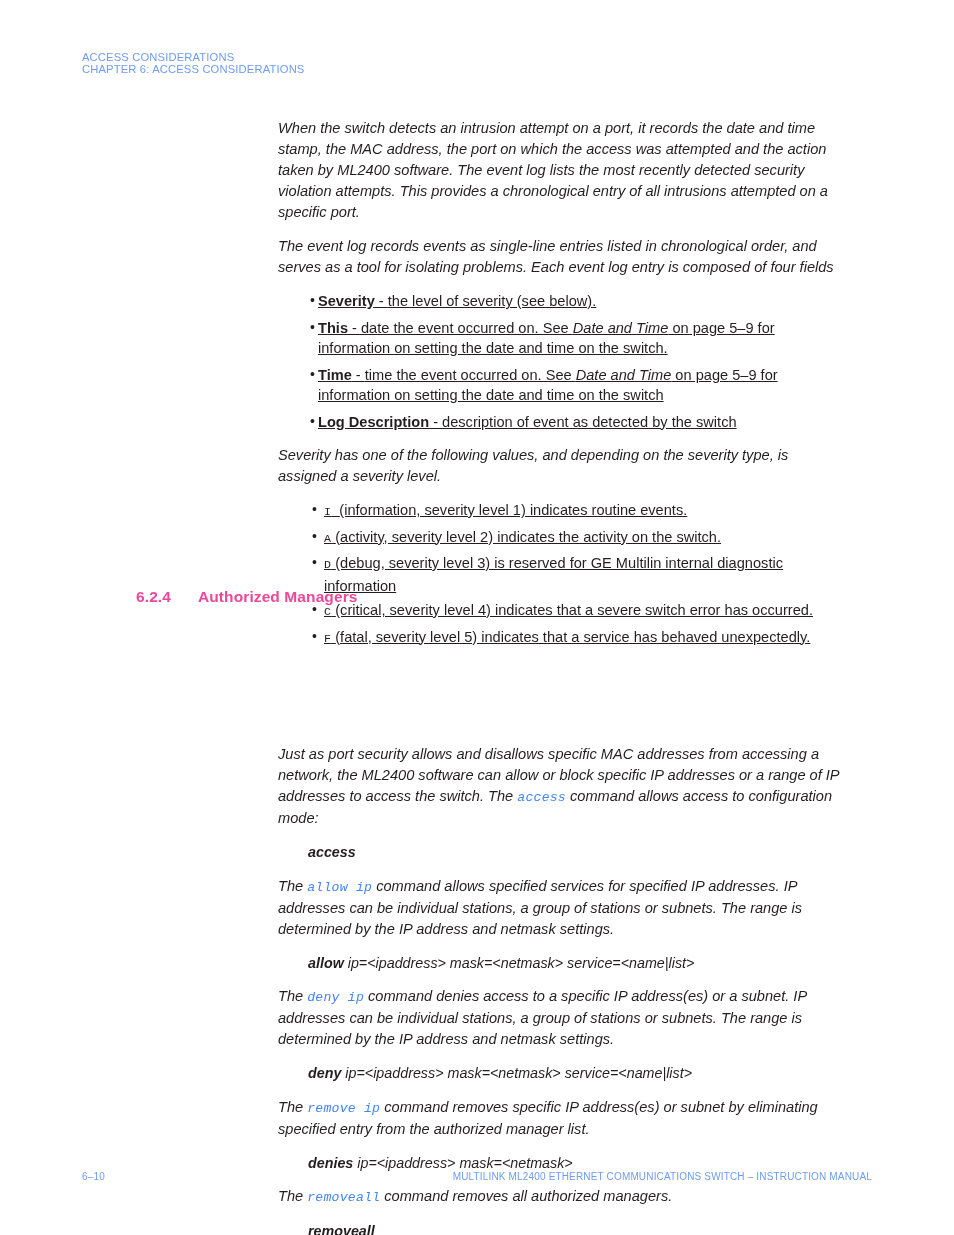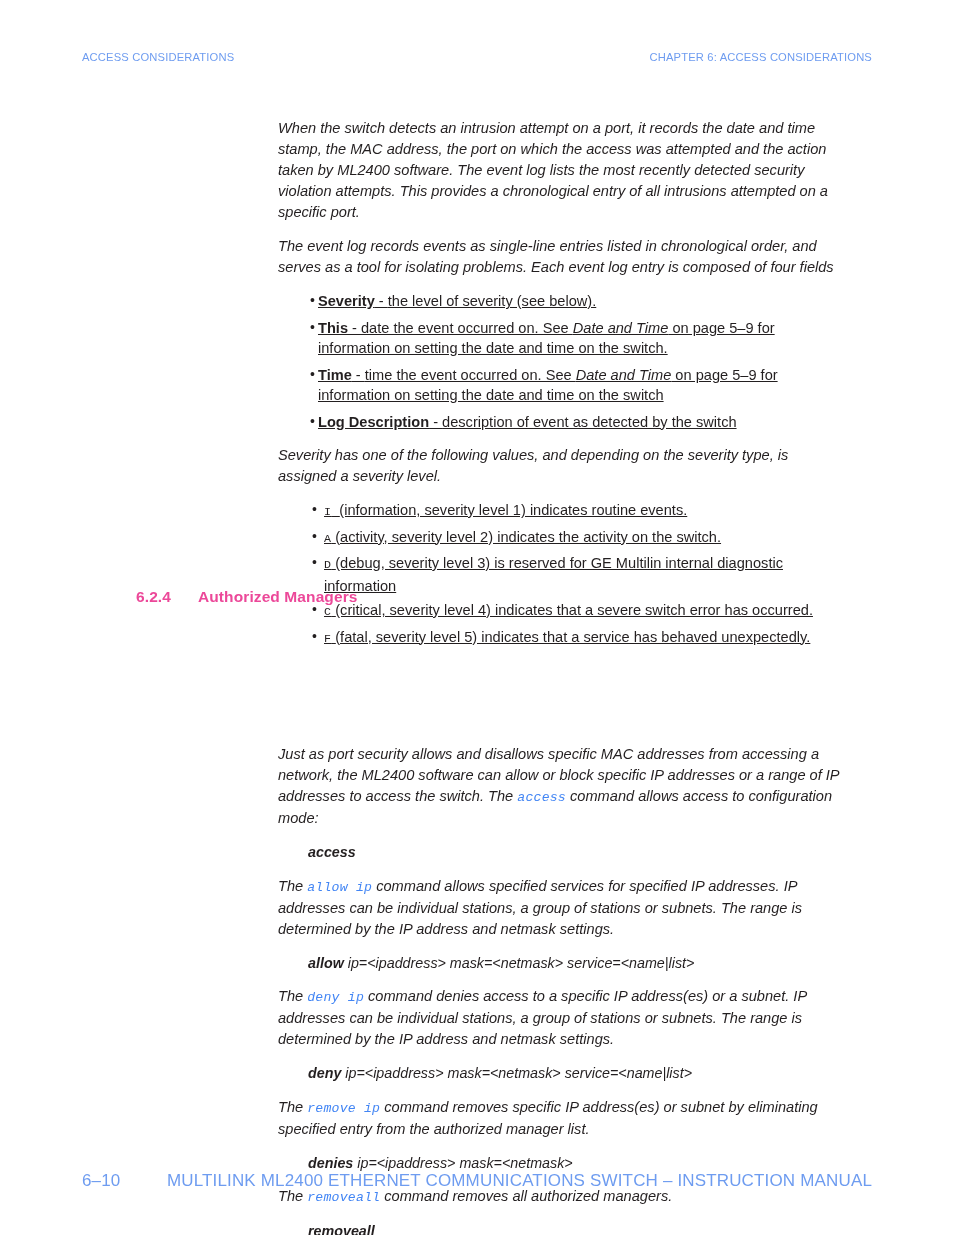--- a/index.html
+++ b/index.html
@@ -26,33 +26,34 @@
     left: 82px;
     right: 82px;
     height: 16px;
     display: flex;
     justify-content: space-between;
     align-items: baseline;
     font-size: 11.2px;
     letter-spacing: 0.16px;
     color: #6e9cf0;
     white-space: nowrap;
+    flex-direction: column;
   }
 
   
   .run-foot {
     position: absolute;
     bottom: 48px;
     left: 82px;
     right: 82px;
     height: 16px;
     display: flex;
     justify-content: space-between;
     align-items: baseline;
-    font-size: 17px;
+    font-size: 10px;
     letter-spacing: 0.16px;
     color: #6e9cf0;
     white-space: nowrap;
   }
   .run-foot .foot-right { flex: 0 0 auto; margin-right: 0; }
   .run-foot .foot-spacer { flex: 1 1 auto; }
 
   
   .content {
     position: absolute;

